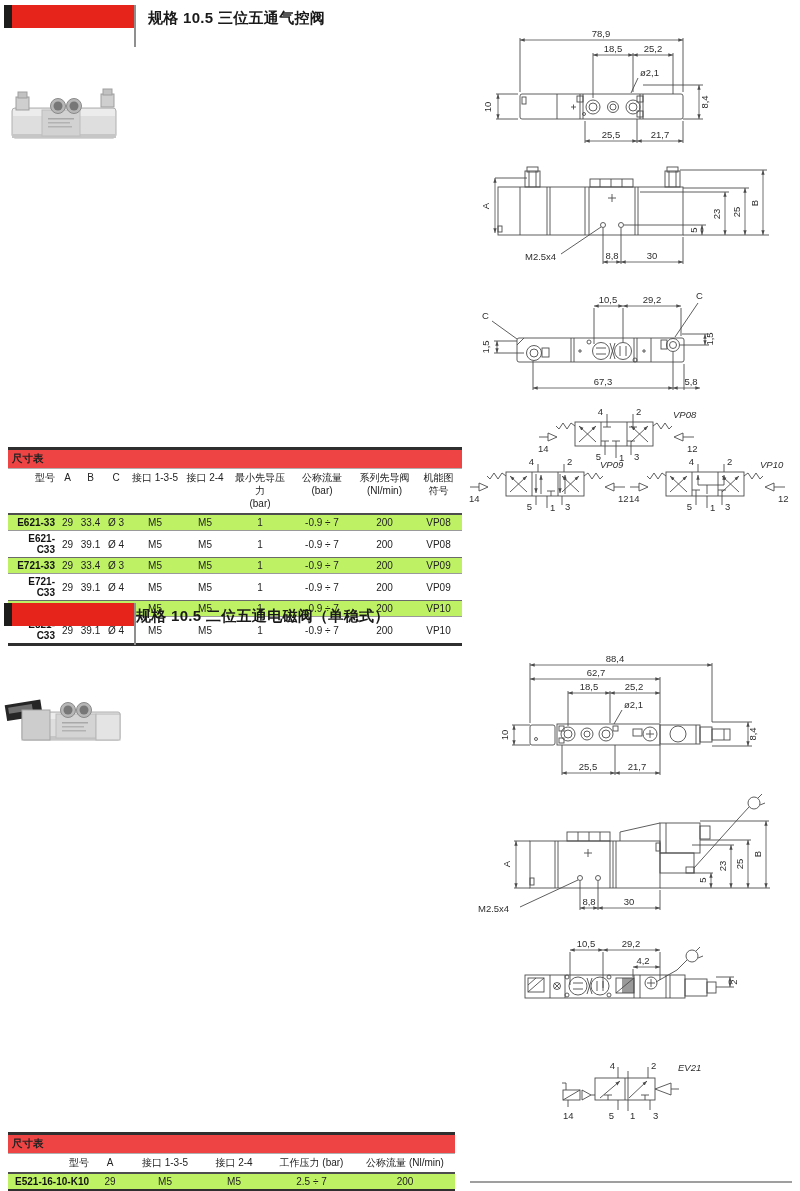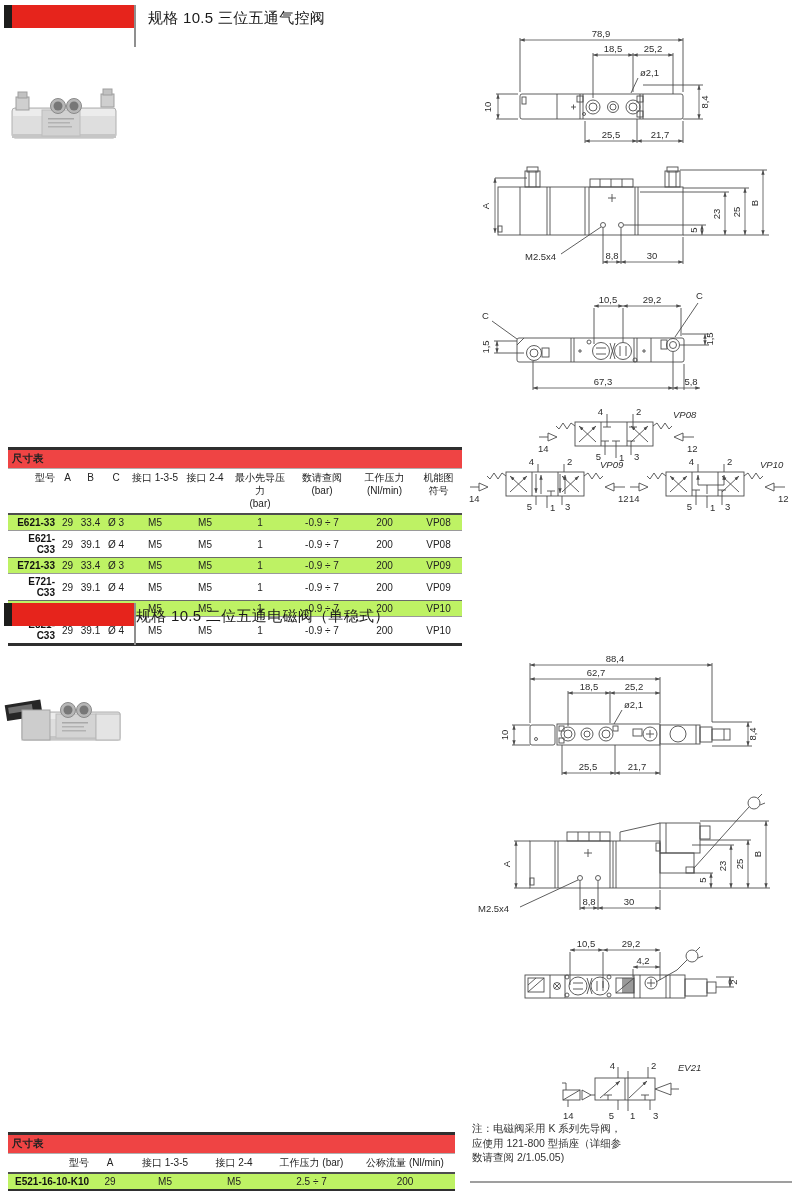--- a/index.html
+++ b/index.html
@@ -2,21 +2,21 @@
 <html><head>
 <meta charset="utf-8">
 <style>
   html,body{margin:0;padding:0;background:#ffffff;}
   .page{position:relative;width:800px;height:1191px;background:#fff;overflow:hidden;
         font-family:"Liberation Sans",sans-serif;color:#1a1a1a;}
   .abs{position:absolute;}
   .banner-black{background:#1d1d1b;}
   .banner-red{background:#e6241c;}
   .vrule{background:#8f8f8f;}
-  .sec-title{font-size:15px;font-weight:normal;white-space:nowrap;letter-spacing:.3px;}
+  .sec-title{font-size:15px;font-weight:bold;white-space:nowrap;letter-spacing:.3px;}
   
   .dwg line,.dwg path,.dwg rect,.dwg circle,.dwg polygon,.dwg polyline{
       stroke:#4c4c4c;stroke-width:0.9;fill:none;}
   .dwg .dim{stroke-width:0.8;}
   .dwg text{stroke:none;fill:#2e2e2e;font-size:9.5px;font-family:"Liberation Sans",sans-serif;}
   .dwg .it{font-style:italic;}
   
   .tblwrap{position:absolute;font-size:10px;}
   .cap{background:#ef4444;border-top:3px solid #2f2f2f;border-bottom:1px solid #b0b0b0;
        font-weight:bold;font-size:10.5px;padding:2px 4px;color:#222;}
@@ -292,23 +292,23 @@
       <thead>
         <tr>
           <th class="left">型号</th>
           <th>A</th>
           <th>B</th>
           <th>C</th>
           <th>接口 1-3-5</th>
           <th>接口 2-4</th>
           <th>最小先导压力
 (bar)</th>
-          <th>数请查阅
+          <th>公称流量
 (bar)</th>
-          <th>工作压力
+          <th>系列先导阀
 (Nl/min)</th>
           <th>机能图
 符号</th>
         </tr>
       </thead>
       <tbody>
         <tr class="alt">
           <td class="left model">E621-33</td>
           <td>29</td>
           <td>33.4</td>
@@ -566,23 +566,20 @@
     <path d="M107,42v-5M103,37h8"></path>
     <text x="77" y="11" text-anchor="end">4</text>
     <text x="113" y="11">2</text>
     <text x="76" y="61" text-anchor="end">5</text>
     <text x="92" y="61">1</text>
     <text x="115" y="61">3</text>
     <text x="25" y="61">14</text>
     <text x="140" y="13" class="it">EV21</text>
   </svg>
 
-  <div class="abs note" style="left:472px;top:1121px;width:200px">注：电磁阀采用 K 系列先导阀，
-应使用 121-800 型插座（详细参
-数请查阅 2/1.05.05)</div>
 
   <div class="tblwrap" style="left:8px;top:1132px;width:447px">
     <div class="cap">尺寸表</div>
     <table>
       <colgroup>
           <col style="width:82px">
           <col style="width:40px">
           <col style="width:70px">
           <col style="width:68px">
           <col style="width:87px">

